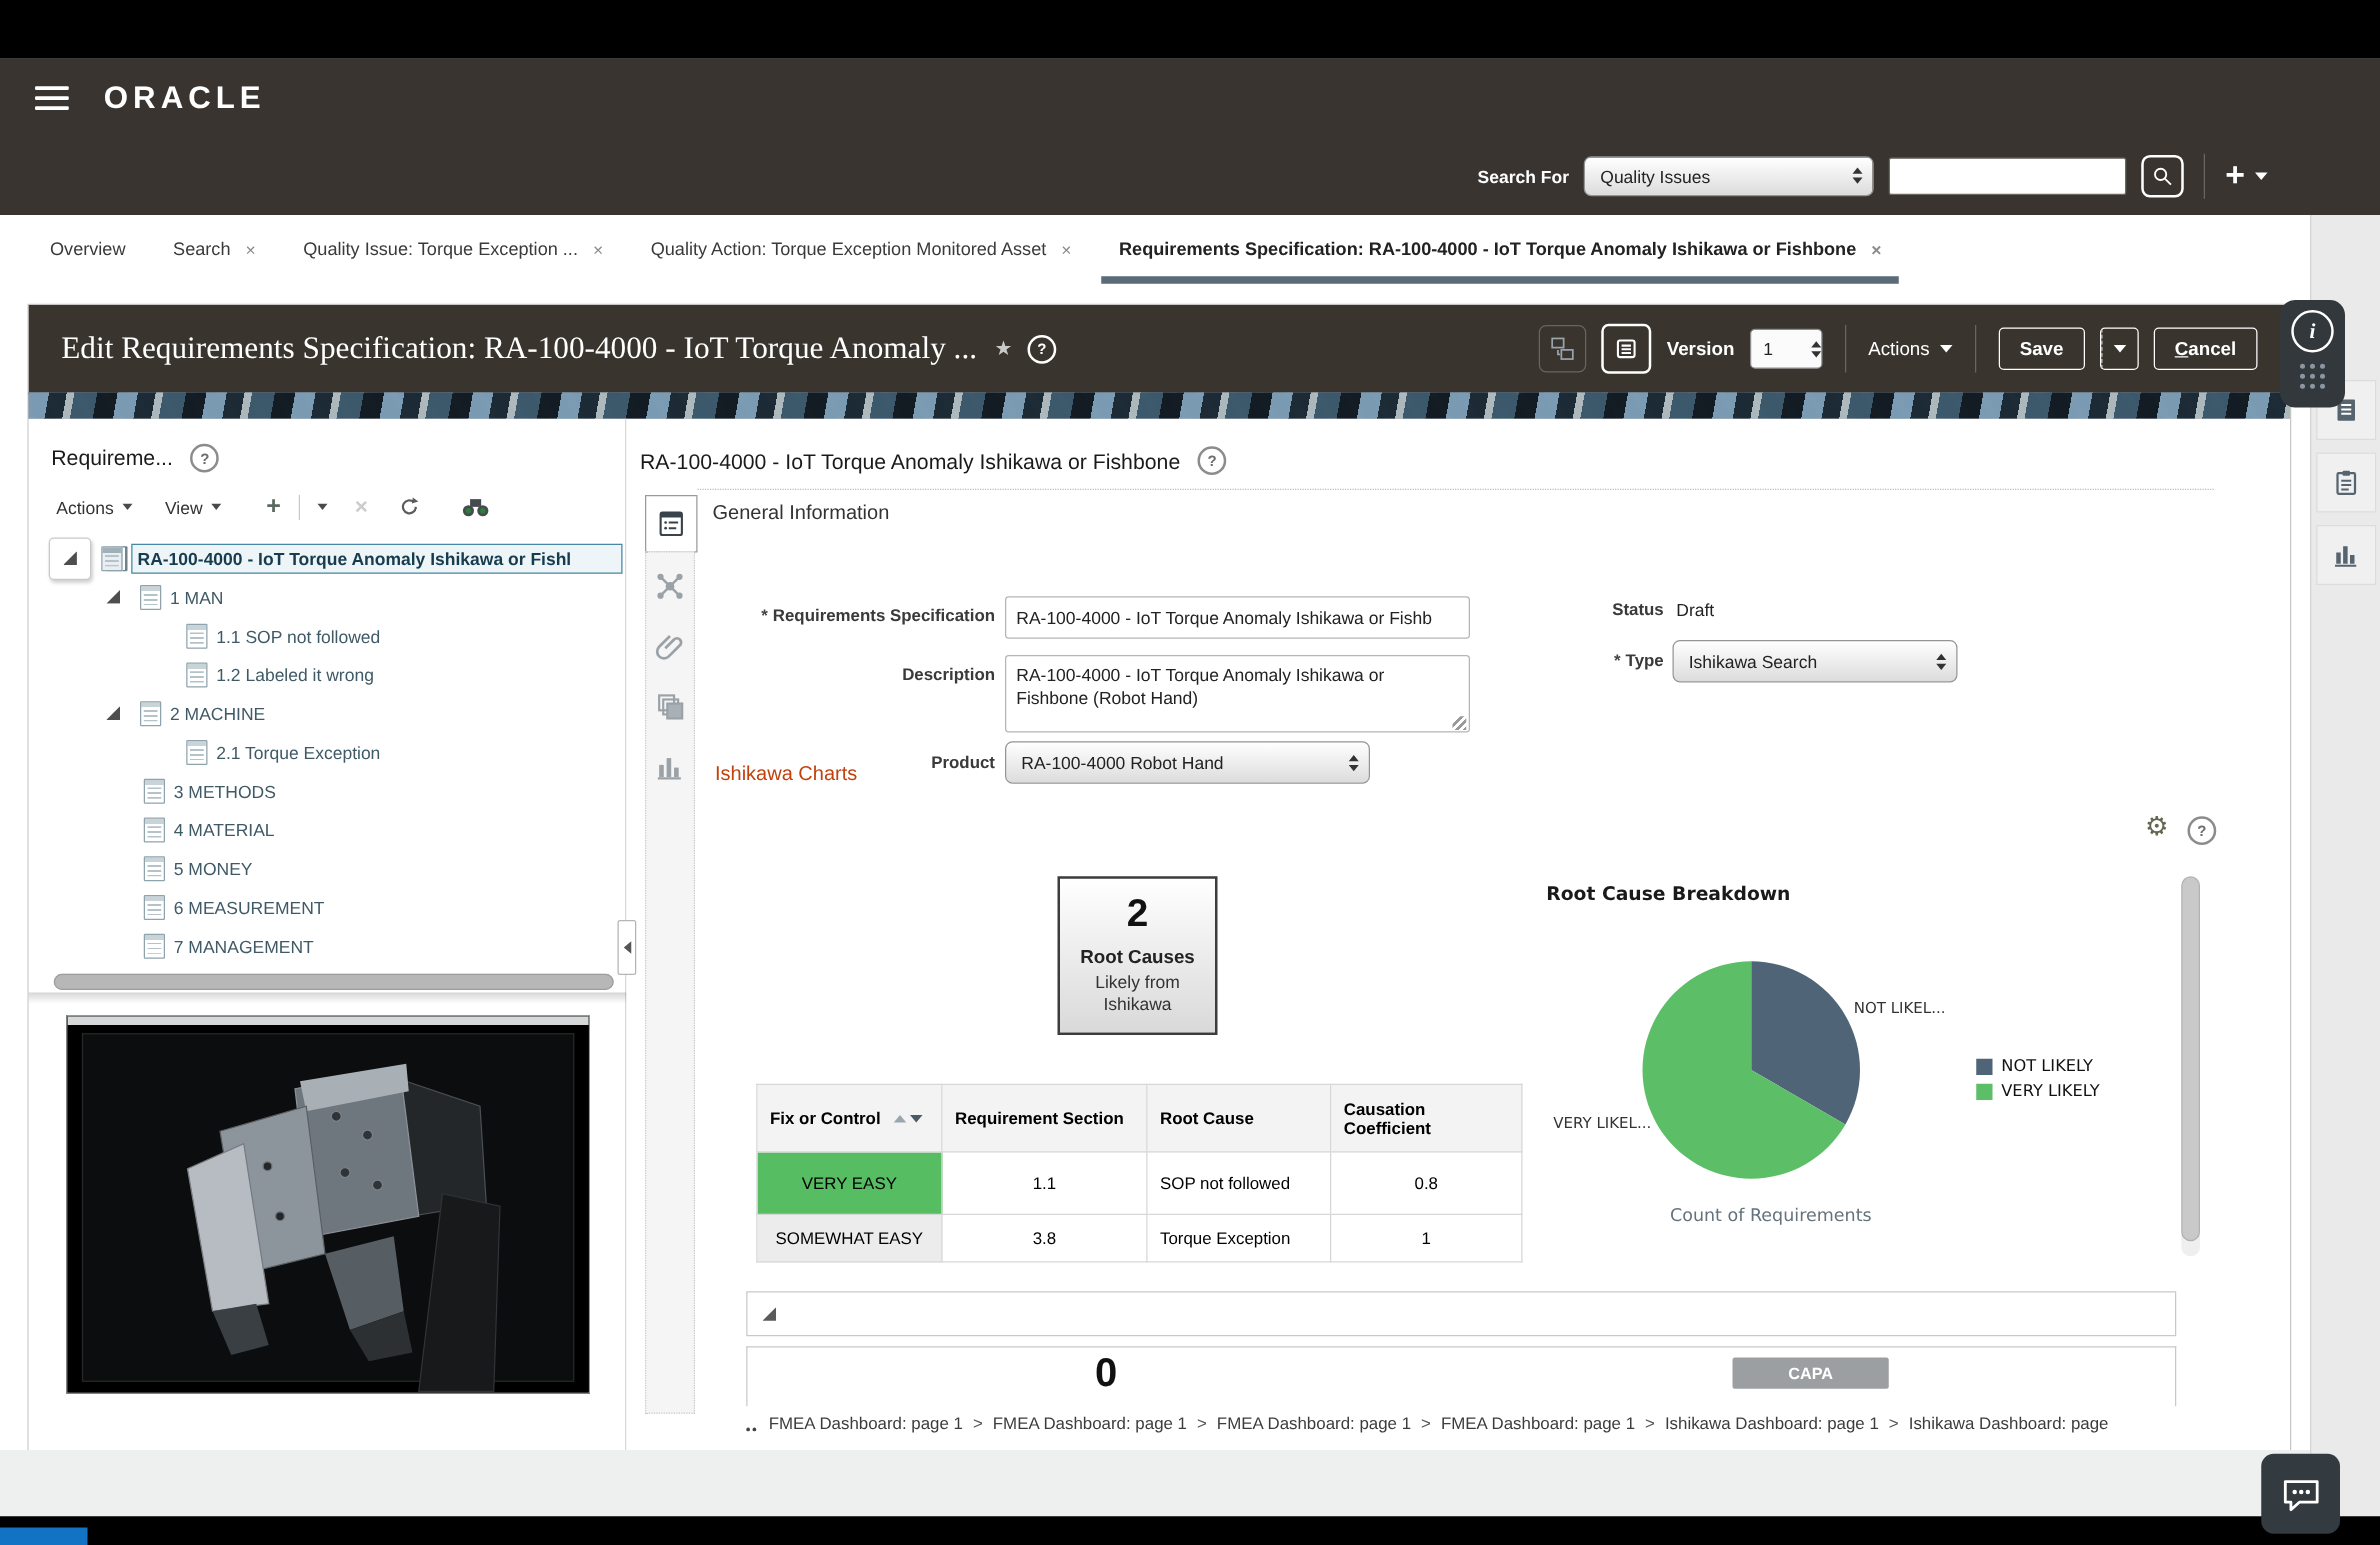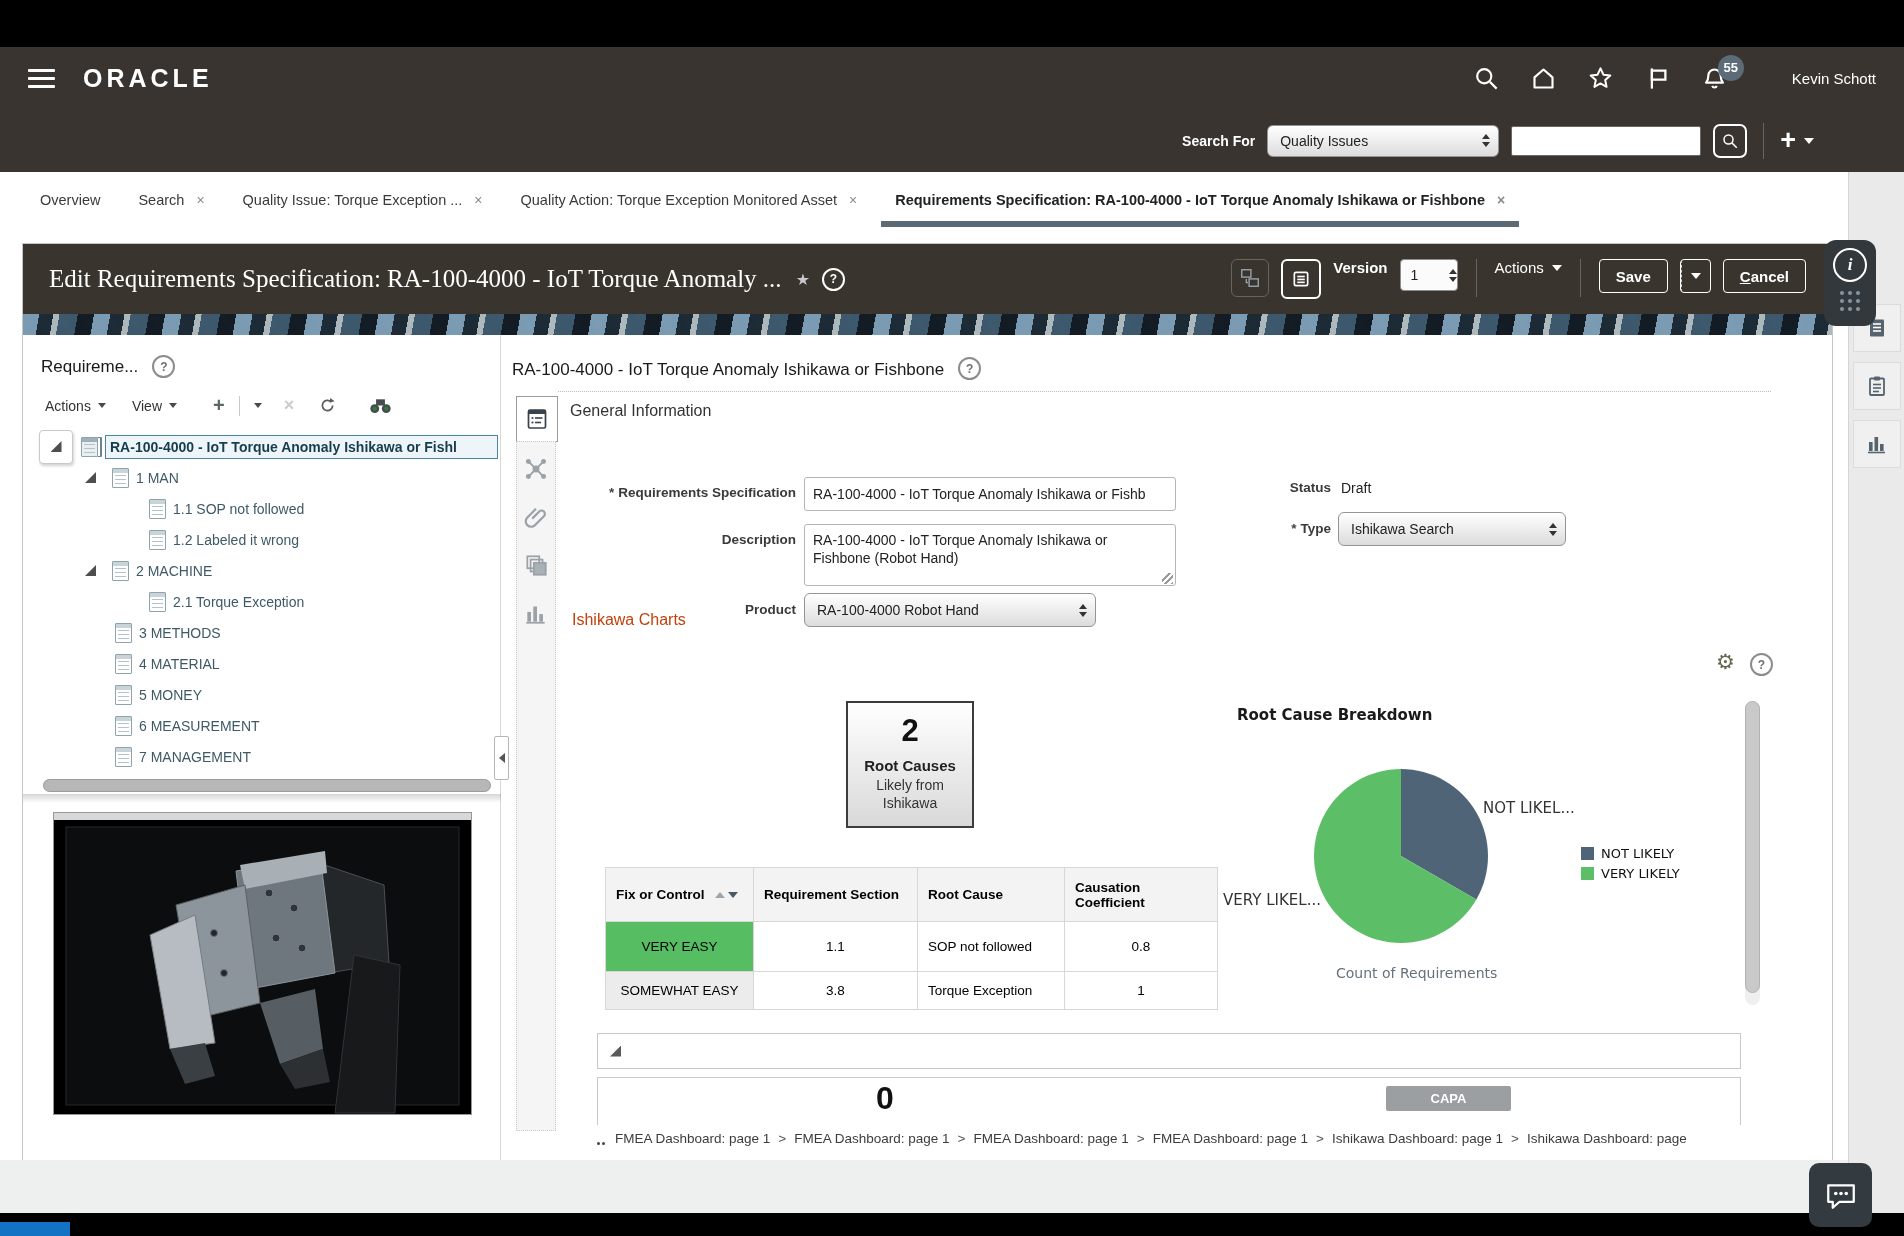--- a/index.html
+++ b/index.html
@@ -33,21 +33,21 @@
   .tab{display:flex;align-items:center;gap:12px;position:relative;cursor:pointer;height:100%}
   .tab .x{color:#8b8b8b;font-size:14px}
   .tab.active{font-weight:700;color:#222}
   .tab.active::after{content:"";position:absolute;left:-14px;right:-14px;bottom:1px;height:6px;background:#5a6a76}
   
   .card{position:absolute;left:22px;top:243px;width:1809px;height:915px;background:#fff;border:1px solid #c6c6c6}
   .card-header{height:70px;background:#39342e;display:flex;align-items:center;color:#fff;padding:0 26px}
   .ph-title{font-family:"Liberation Serif",serif;font-size:25px;white-space:nowrap}
   .ph-star{color:#c9c9c9;font-size:16px;margin-left:14px}
   .helpc{width:19px;height:19px;border:2px solid #fff;border-radius:50%;font-size:12px;font-weight:700;color:#fff;display:inline-flex;align-items:center;justify-content:center;margin-left:12px}
-  .ph-right{margin-left:auto;display:flex;align-items:flex-start;gap:12px}
+  .ph-right{margin-left:auto;display:flex;align-items:center;gap:12px}
   .hbtn{width:36px;height:36px;border-radius:6px;display:flex;align-items:center;justify-content:center;background:transparent;cursor:pointer}
   .hbtn.b1{border:1px solid #6a645e}
   .hbtn.b2{border:2px solid #fff}
   .ph-label{font-size:15px;font-weight:700}
   .vspin{display:flex;align-items:center;background:#fbfbfb;border:1px solid #8d8d8d;border-radius:4px;height:30px;width:46px;padding-left:10px;color:#222;font-size:14px}
   .hdiv{width:1px;height:38px;background:#6b655f;margin:0 6px}
   .hdd{display:flex;align-items:center;gap:8px;color:#fff;font-size:15px;cursor:pointer}
   .caret-w2{width:0;height:0;border-left:5px solid transparent;border-right:5px solid transparent;border-top:6px solid #fff}
   .btn{height:34px;border:1.5px solid #fff;border-radius:4px;background:transparent;color:#fff;font-size:15px;font-weight:700;padding:0 16px;cursor:pointer;font-family:"Liberation Sans",sans-serif}
   .btn-split{display:flex;align-items:stretch;border:1.5px solid #fff;border-radius:4px;height:34px;box-sizing:border-box}
@@ -114,21 +114,21 @@
   .rtable th{background:#f3f3f3;font-weight:700;text-align:left;height:54px;vertical-align:middle}
   .rtable td{vertical-align:middle}
   .c1{width:148px}.c2{width:164px}.c3{width:147px}.c4{width:153px}
   .cell-c{text-align:center}
   .sorts{display:inline-flex;gap:3px;margin-left:10px;vertical-align:middle}
   .st-up{width:0;height:0;border-left:5px solid transparent;border-right:5px solid transparent;border-bottom:6px solid #9aa6ad}
   .st-dn{width:0;height:0;border-left:5px solid transparent;border-right:5px solid transparent;border-top:6px solid #4a5a64}
   
   .pie-title{position:absolute;left:735px;top:371px;font-family:"DejaVu Sans",sans-serif;font-size:15px;font-weight:700;color:#1a1a1a}
   .pie-svg{position:absolute;left:811px;top:433px;width:176px;height:176px}
-  .callout{position:absolute;font-family:"DejaVu Sans",sans-serif;font-size:15px;color:#333}
+  .callout{position:absolute;font-family:"DejaVu Sans",sans-serif;font-size:12px;color:#333}
   .legend{position:absolute;left:1079px;top:511px;display:flex;flex-direction:column;gap:5px;font-family:"DejaVu Sans",sans-serif;font-size:13px;color:#111}
   .leg-row{display:flex;align-items:center;gap:7px}
   .swatch{width:13px;height:13px;flex:none}
   .pie-footer{position:absolute;left:834px;top:630px;font-family:"DejaVu Sans",sans-serif;font-size:14px;color:#64727c}
   .vscroll{position:absolute;left:1243px;top:366px;width:15px;height:304px;background:#efefef;border-radius:8px;cursor:pointer}
   .vscroll .thumb{width:100%;height:96%;background:#c9c9c9;border:1px solid #b2b2b2;border-radius:8px;box-sizing:border-box}
   
   .panel-collapsed{position:absolute;left:95px;top:698px;width:1144px;height:36px;border:1px solid #c9c9c9;box-sizing:border-box;display:flex;align-items:center;padding-left:12px;cursor:pointer}
   .panel-partial{position:absolute;left:95px;top:742px;width:1144px;height:48px;border:1px solid #c9c9c9;border-bottom:none;box-sizing:border-box;overflow:hidden}
   .zero{position:absolute;left:278px;top:2px;font-size:32px;font-weight:700;color:#111}
@@ -158,44 +158,20 @@
   <div class="bar-black-top"></div>
 
   <header class="gnav">
     <div class="gnav-row1">
       <div class="hamburger">
           <span></span>
           <span></span>
           <span></span>
         </div>
       <div class="brand">ORACLE</div>
-      <div class="gnav-icons">
-        <svg class="gico" viewBox="0 0 24 24">
-            <circle cx="10" cy="10" r="6.3" fill="none" stroke="#fff" stroke-width="1.9"></circle>
-            <line x1="15" y1="15" x2="21" y2="21" stroke="#fff" stroke-width="1.9"></line>
-          </svg>
-        <svg class="gico" viewBox="0 0 24 24">
-            <path d="M4 11 L12 4 L20 11 V20 H4 Z" fill="none" stroke="#fff" stroke-width="1.9" stroke-linejoin="round"></path>
-          </svg>
-        <svg class="gico" viewBox="0 0 24 24">
-            <path d="M12 3l2.6 5.6 6.1.7-4.5 4.1 1.2 6-5.4-3-5.4 3 1.2-6L3.3 9.3l6.1-.7z" fill="none" stroke="#fff" stroke-width="1.8" stroke-linejoin="round"></path>
-          </svg>
-        <svg class="gico" viewBox="0 0 24 24">
-            <line x1="7" y1="21" x2="7" y2="3" stroke="#fff" stroke-width="2"></line>
-            <rect x="7" y="5" width="12" height="8" fill="none" stroke="#fff" stroke-width="2"></rect>
-          </svg>
-        <span class="bell-wrap">
-          <svg class="gico" viewBox="0 0 24 24">
-              <path d="M12 4a5.5 5.5 0 0 0-5.5 5.5c0 4-1.4 5.4-2 6.2h15c-.6-.8-2-2.2-2-6.2A5.5 5.5 0 0 0 12 4z" fill="none" stroke="#fff" stroke-width="1.9" stroke-linejoin="round"></path>
-              <path d="M10 18.5a2.1 2.1 0 0 0 4 0" stroke="#fff" stroke-width="1.9" fill="none"></path>
-            </svg>
-          <span class="badge">55</span>
-        </span>
-        <span class="username">Kevin Schott</span>
-      </div>
     </div>
     <div class="gnav-row2">
       <span class="sf-label">Search For</span>
       <div class="select cat-select">
         <span>Quality Issues</span>
         <span class="spin">
             <i class="t-up"></i>
             <i class="t-dn"></i>
           </span>
       </div>

